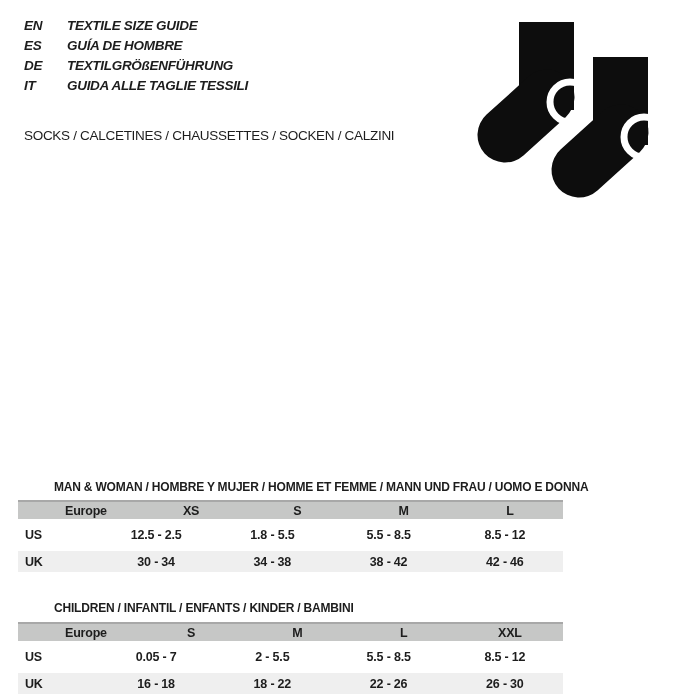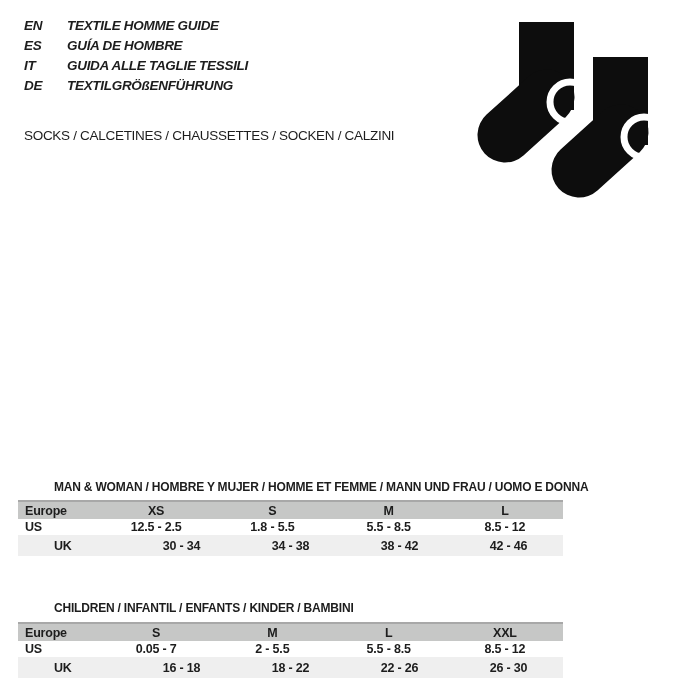--- a/index.html
+++ b/index.html
@@ -48,45 +48,46 @@
   .t-row{
     display:grid;
     grid-template-columns:80px 1fr 1fr 1fr 1fr;
     align-items:center;
     font-size:12.5px;font-weight:700;letter-spacing:-0.2px;
   }
   .t-head{
     background:#c6c7c6;
     border-top:2px solid #a8a8a8;
     height:17px;
+    padding-left:40px;
   }
-  .t-us{height:16px;background:#ffffff;}
-  .t-uk{height:21px;background:#efefef;padding-left:29px;}
+  .t-us{height:32px;background:#ffffff;}
+  .t-uk{height:21px;background:#efefef;}
   .t-cell{text-align:center;overflow:hidden;white-space:nowrap;}
   .t-first{text-align:left;padding-left:7px;}
 </style>
 </head>
 <body>
 
 <div class="lang-block">
   <div class="lang-row">
     <span class="lang-code">EN</span>
-    <span class="lang-label">TEXTILE HOMME GUIDE</span>
+    <span class="lang-label">TEXTILE SIZE GUIDE</span>
   </div>
   <div class="lang-row">
     <span class="lang-code">ES</span>
     <span class="lang-label">GUÍA DE HOMBRE</span>
   </div>
   <div class="lang-row">
+    <span class="lang-code">DE</span>
+    <span class="lang-label">TEXTILGRÖßENFÜHRUNG</span>
+  </div>
+  <div class="lang-row">
     <span class="lang-code">IT</span>
     <span class="lang-label">GUIDA ALLE TAGLIE TESSILI</span>
-  </div>
-  <div class="lang-row">
-    <span class="lang-code">DE</span>
-    <span class="lang-label">TEXTILGRÖßENFÜHRUNG</span>
   </div>
 </div>
 
 <div class="category-line">SOCKS / CALCETINES / CHAUSSETTES / SOCKEN / CALZINI</div>
 
 <svg class="socks-svg" width="205" height="200" viewBox="470 10 205 200" xmlns="http://www.w3.org/2000/svg">
   <g id="sock">
     <rect x="519" y="22" width="55" height="88" fill="#0d0d0d"></rect>
     <path d="M547,97 L505,135" stroke="#0d0d0d" stroke-width="55" stroke-linecap="round" fill="none"></path>
     <circle cx="570" cy="102" r="20" fill="none" stroke="#ffffff" stroke-width="7"></circle>

